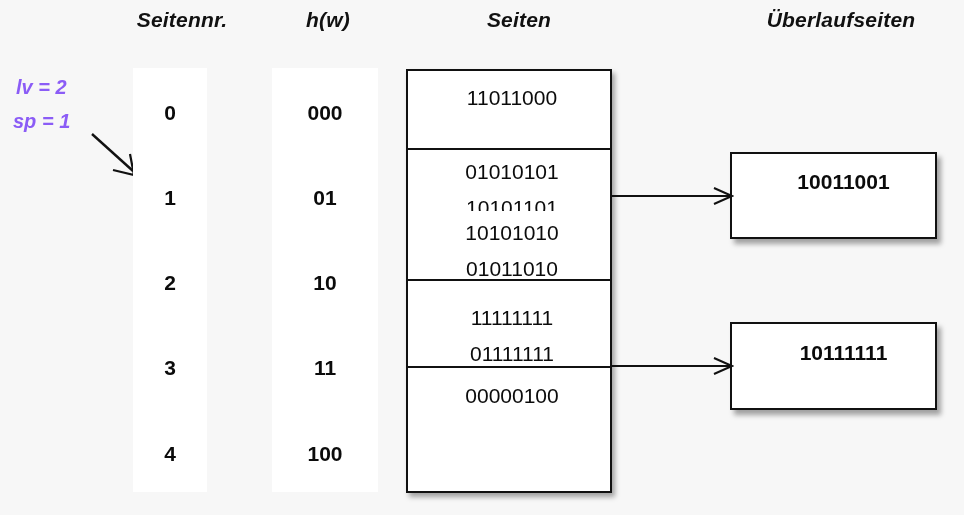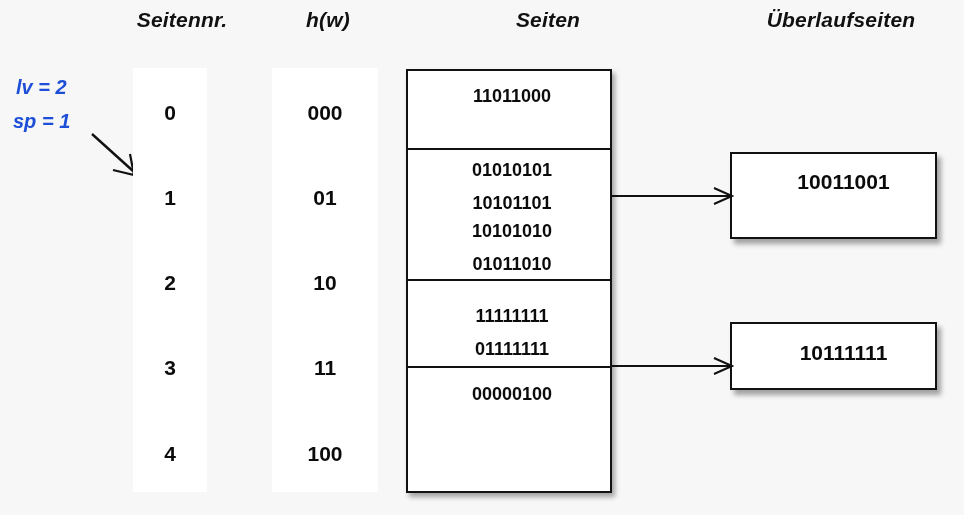--- a/index.html
+++ b/index.html
@@ -30,31 +30,31 @@
     font-size: 21px;
     letter-spacing: 0.2px;
     white-space: nowrap;
     text-align: center;
     transform: translateX(-50%);
     color: #111;
     margin-left: 8px;
   }
   #hdr-seitennr { left: 174px; top: 8px; }
   #hdr-hw       { left: 320px; top: 8px; }
-  #hdr-seiten   { left: 540px; top: 8px; }
+  #hdr-seiten   { left: 511px; top: 8px; }
   #hdr-ueber    { left: 833px; top: 8px; }
 
   
   .annot {
     position: absolute;
     font-style: italic;
     font-weight: bold;
     font-size: 20px;
     white-space: nowrap;
-    color: #1d4ed8;
+    color: #8b5cf6;
   }
   #annot-lv { left: 16px; top: 76px; }
   #annot-sp { left: 13px; top: 110px; }
 
   
   #pointer-arrow {
     position: absolute;
     left: 88px;
     top: 130px;
     width: 60px;
@@ -98,37 +98,37 @@
     position: absolute;
     left: 0;
     width: 100%;
     box-sizing: border-box;
     border-bottom: 2px solid #111;
     background: #ffffff;
   }
   .seiten-row.last { border-bottom: none; }
   .seiten-entry {
     text-align: center;
-    font-size: 18px;
-    font-weight: 700;
+    font-size: 21px;
+    font-weight: 400;
     line-height: 1;
     color: #0b0b0b;
     padding-left: 6px;
   }
 
   
   .overflow-box {
     position: absolute;
     background: #ffffff;
     border: 2px solid #111;
     box-sizing: border-box;
     box-shadow: 4px 5px 5px rgba(0,0,0,0.35);
   }
   #overflow-box-0 { left: 730px; top: 152px; width: 207px; height: 87px; }
-  #overflow-box-1 { left: 730px; top: 322px; width: 207px; height: 68px; }
+  #overflow-box-1 { left: 730px; top: 322px; width: 207px; height: 88px; }
   .overflow-entry {
     position: absolute;
     left: 0;
     width: 100%;
     text-align: center;
     font-size: 21px;
     font-weight: 600;
     line-height: 1;
     color: #0b0b0b;
     padding-left: 20px;

